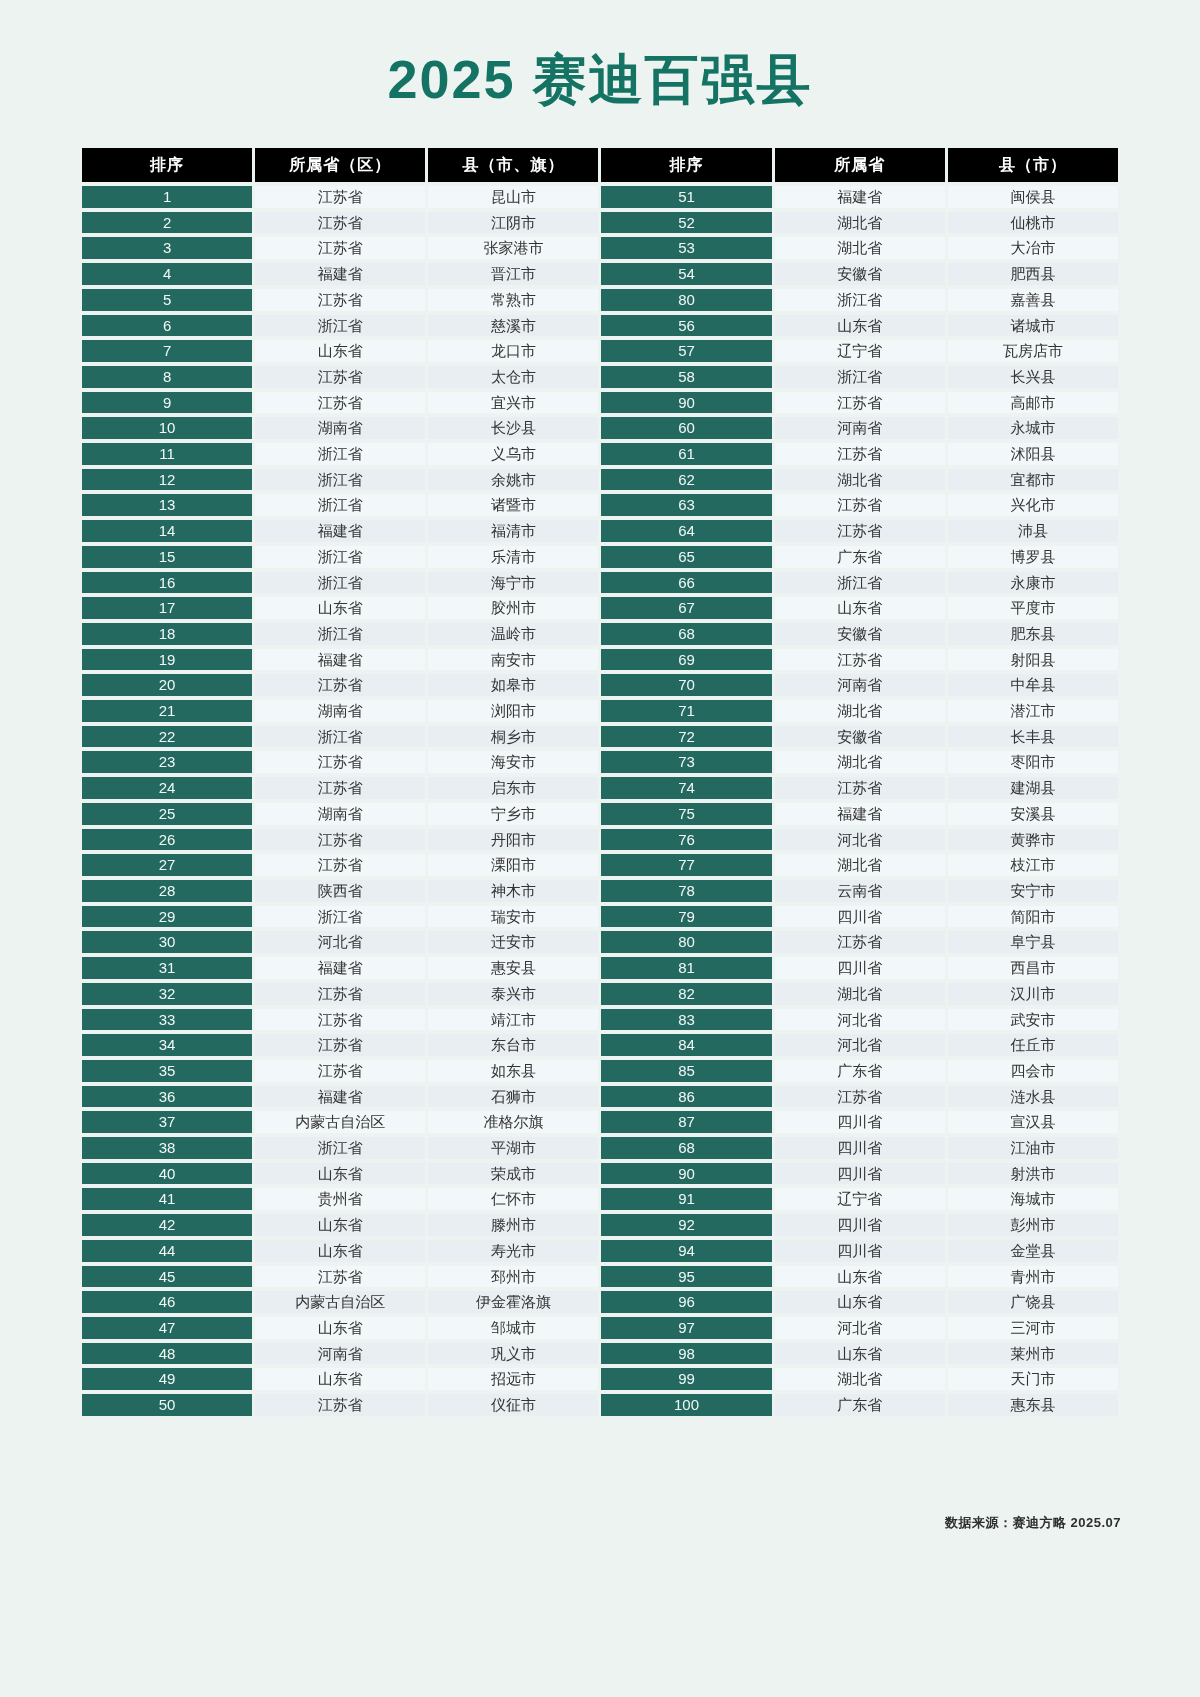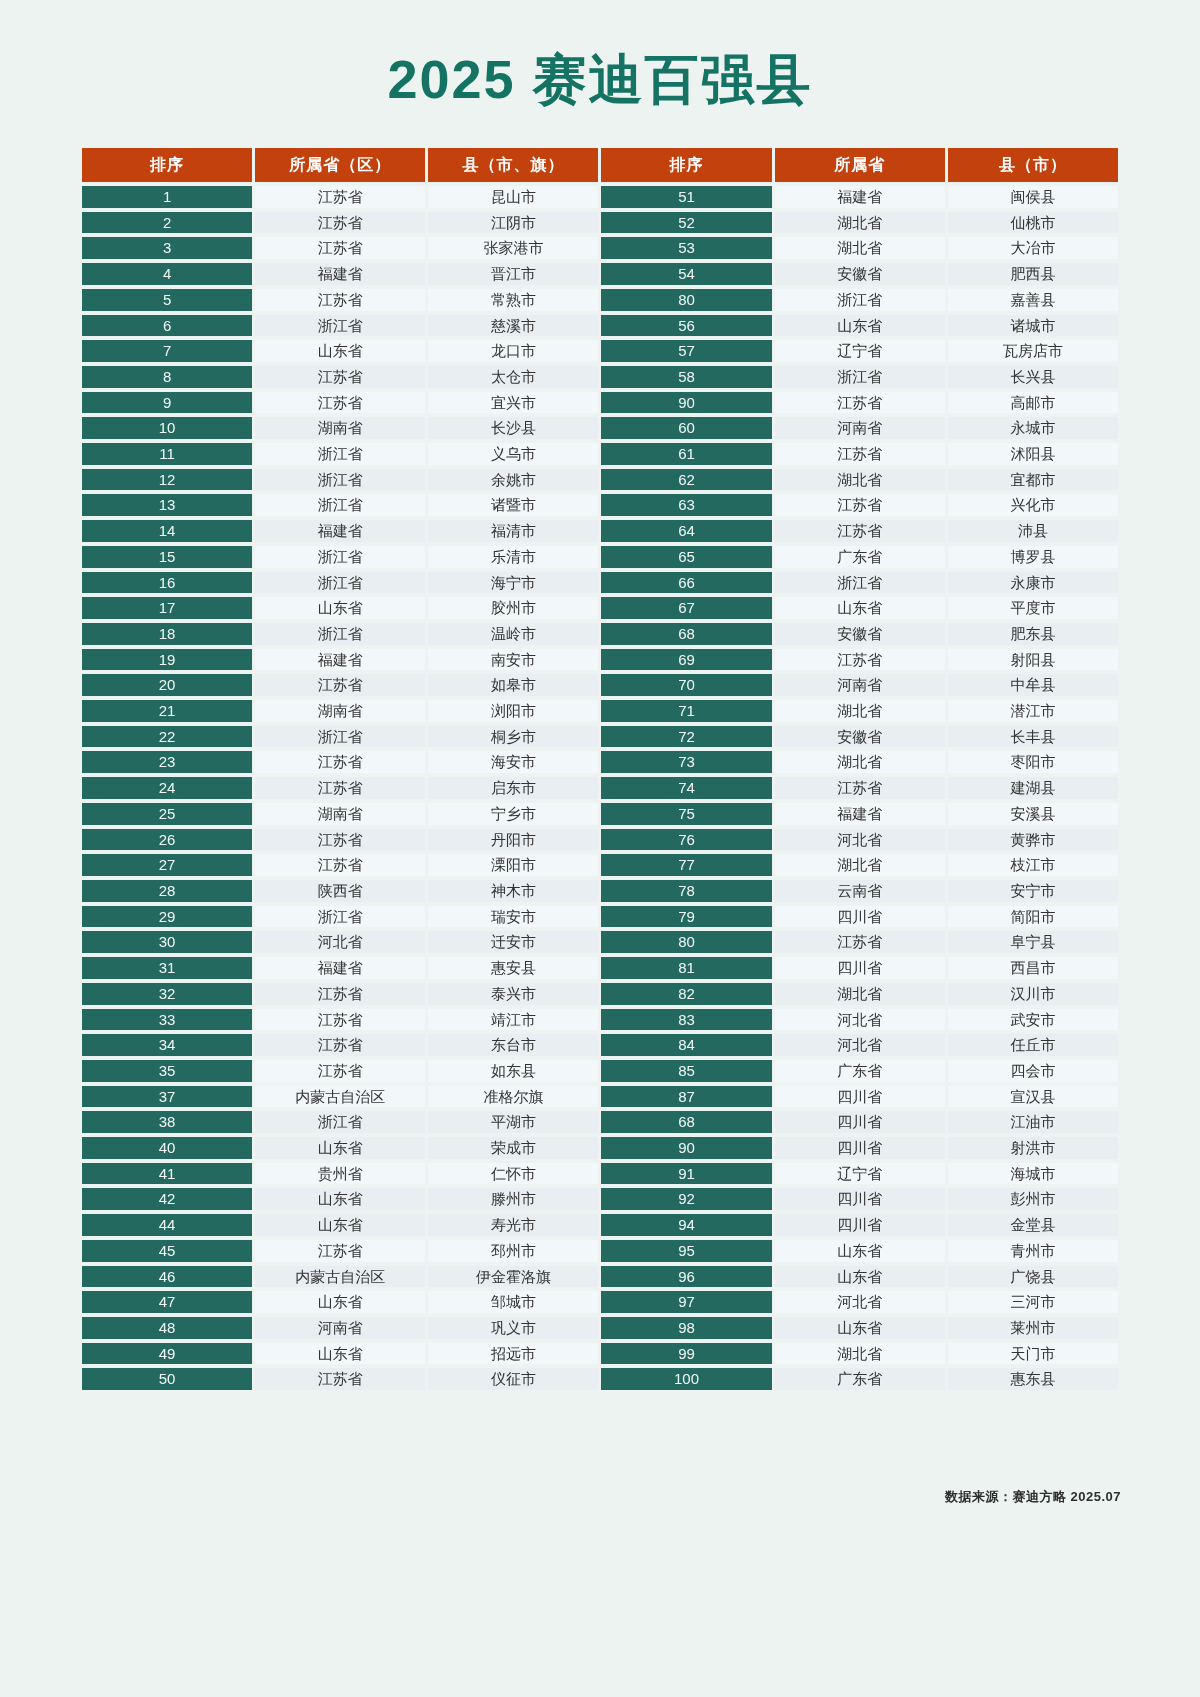--- a/index.html
+++ b/index.html
@@ -24,21 +24,21 @@
     letter-spacing: 2px;
   }
   table.rank-table {
     width: 1042px;
     margin: 38px auto 0 auto;
     border-collapse: separate;
     border-spacing: 3px 4px;
     table-layout: fixed;
   }
   table.rank-table th {
-    background: #c2410c;
+    background: #000000;
     color: #ffffff;
     font-size: 16px;
     font-weight: bold;
     height: 32px;
     text-align: center;
     letter-spacing: 1px;
   }
   table.rank-table td {
     height: 19.7px;
     text-align: center;
@@ -357,20 +357,28 @@
         <td class="val">任丘市</td>
       </tr>
       <tr class="odd">
         <td class="rank">35</td>
         <td class="val">江苏省</td>
         <td class="val">如东县</td>
         <td class="rank">85</td>
         <td class="val">广东省</td>
         <td class="val">四会市</td>
       </tr>
+      <tr class="even">
+        <td class="rank">36</td>
+        <td class="val">福建省</td>
+        <td class="val">石狮市</td>
+        <td class="rank">86</td>
+        <td class="val">江苏省</td>
+        <td class="val">涟水县</td>
+      </tr>
       <tr class="odd">
         <td class="rank">37</td>
         <td class="val">内蒙古自治区</td>
         <td class="val">准格尔旗</td>
         <td class="rank">87</td>
         <td class="val">四川省</td>
         <td class="val">宣汉县</td>
       </tr>
       <tr class="even">
         <td class="rank">38</td>

